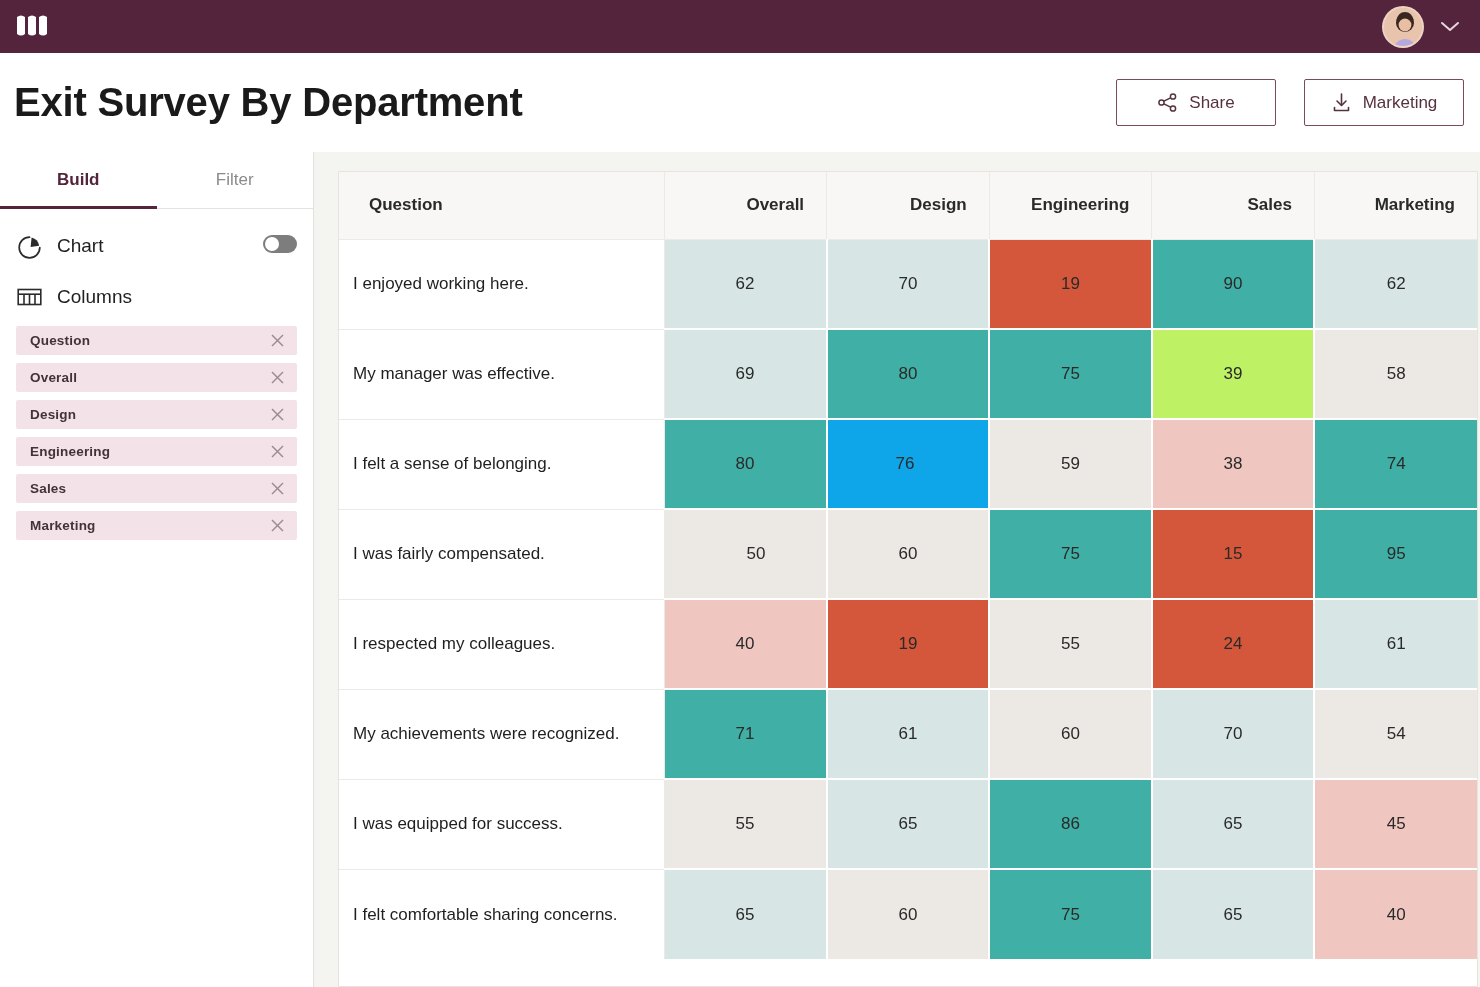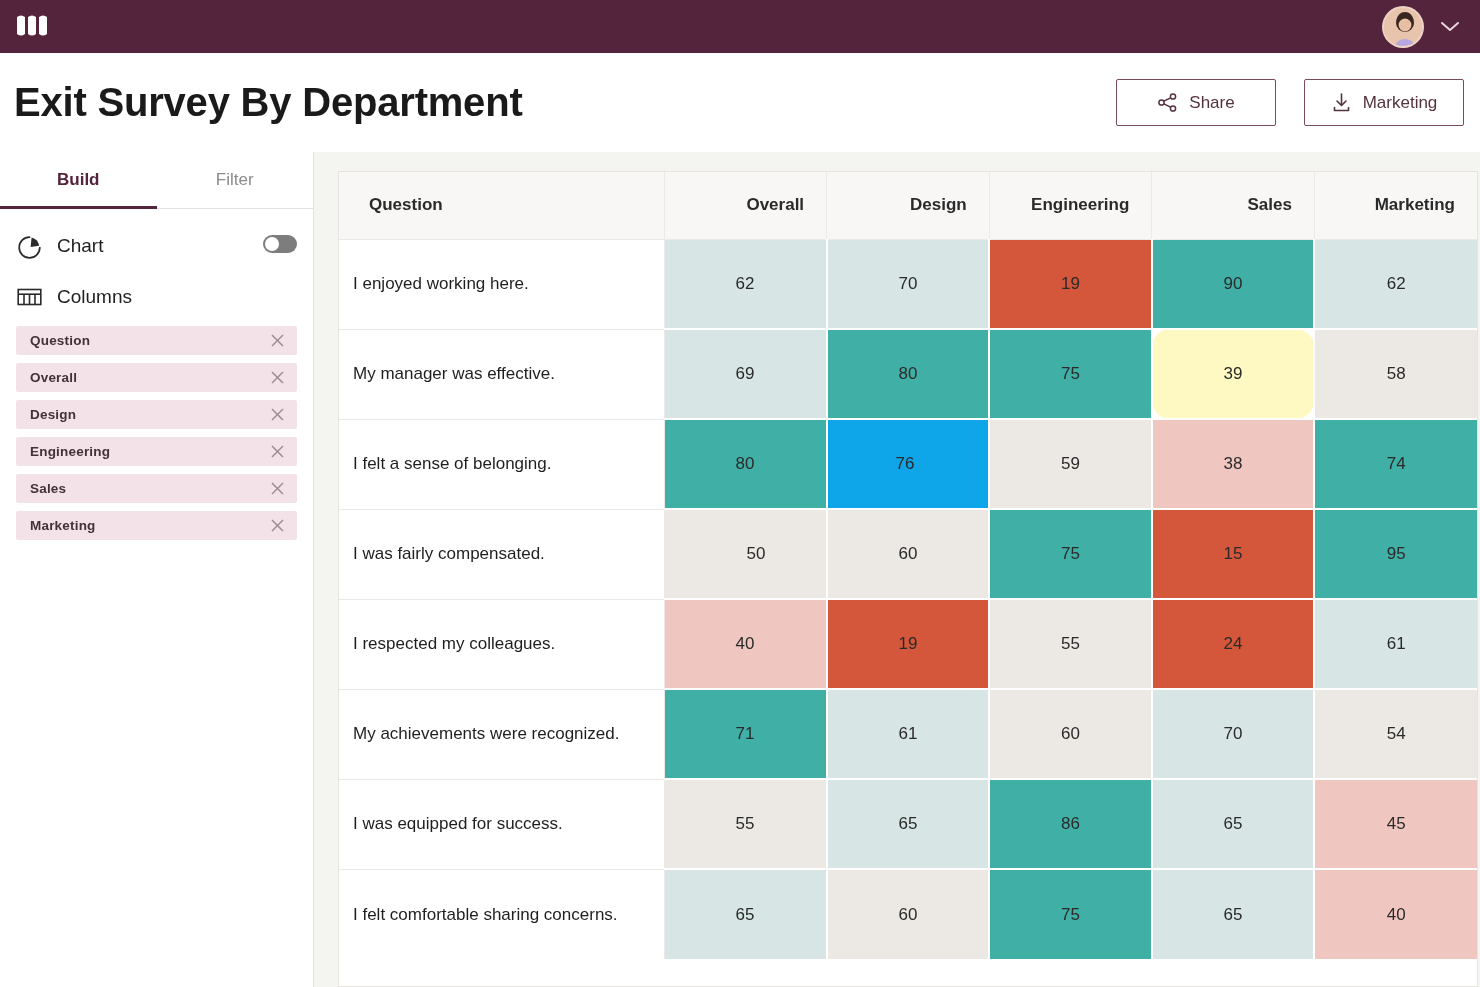--- a/index.html
+++ b/index.html
@@ -351,21 +351,21 @@
               <td style="background: rgb(215, 230, 229);">70</td>
               <td style="background: rgb(212, 87, 60);">19</td>
               <td style="background: rgb(64, 176, 166);">90</td>
               <td style="background: rgb(215, 230, 229);">62</td>
             </tr>
             <tr>
               <td class="qcell">My manager was effective.</td>
               <td style="background: rgb(215, 230, 229);">69</td>
               <td style="background: rgb(64, 176, 166);">80</td>
               <td style="background: rgb(64, 176, 166);">75</td>
-              <td style="background: #fef9c3; border-radius: 18px;">39</td>
+              <td style="background: #bef264;">39</td>
               <td style="background: rgb(236, 232, 228);">58</td>
             </tr>
             <tr>
               <td class="qcell">I felt a sense of belonging.</td>
               <td style="background: rgb(64, 176, 166);">80</td>
               <td style="background: #0ea5e9; padding-left: 16px;">76</td>
               <td style="background: rgb(236, 232, 228);">59</td>
               <td style="background: rgb(240, 199, 192);">38</td>
               <td style="background: rgb(64, 176, 166);">74</td>
             </tr>

